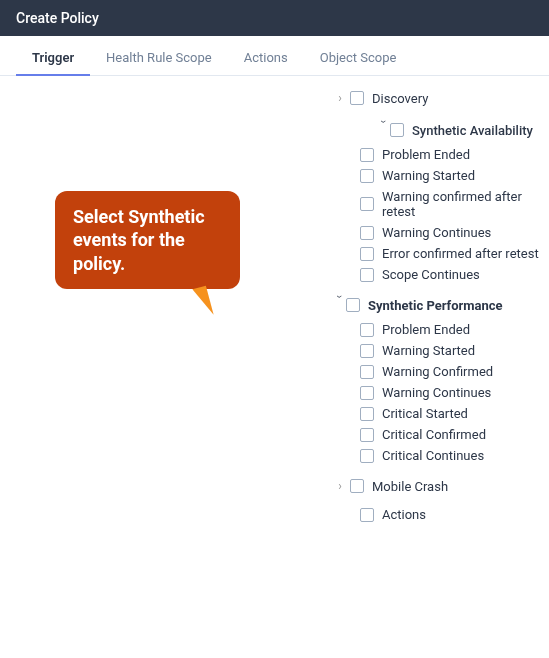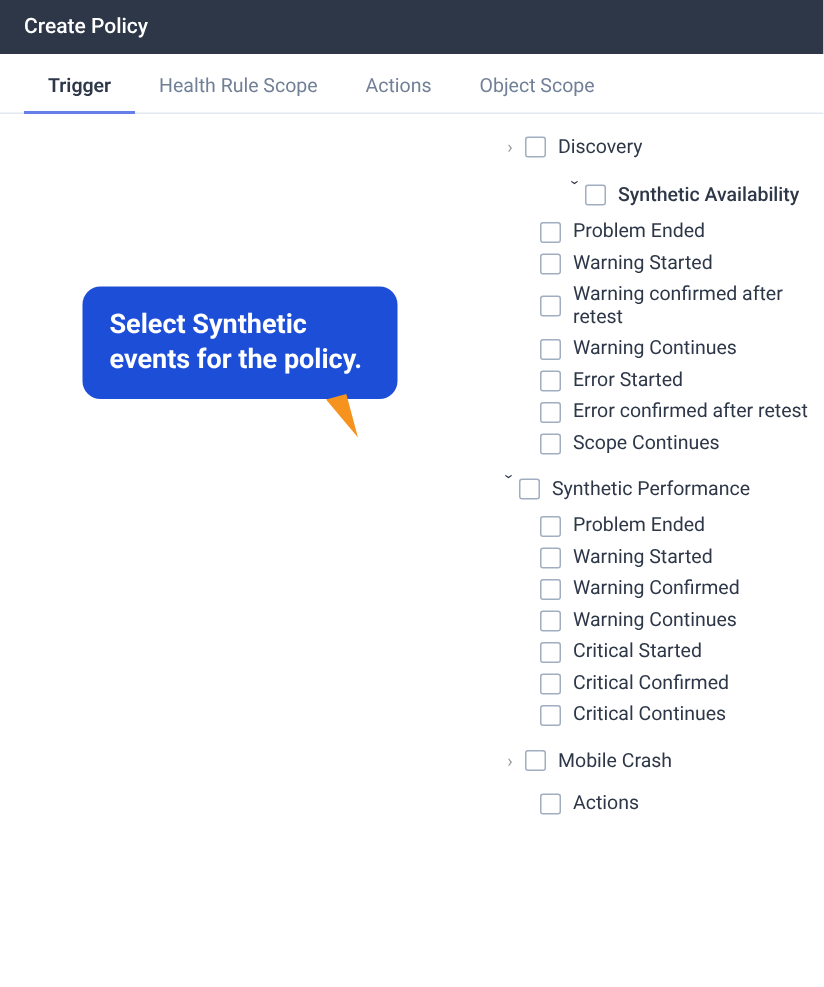--- a/index.html
+++ b/index.html
@@ -79,28 +79,28 @@
     }
 
     
     .tooltip-container {
       position: absolute;
       left: 55px;
       top: 115px;
       z-index: 10;
     }
     .tooltip-bubble {
-      background: #1d4ed8;
+      background: #c2410c;
       color: #fff;
       border-radius: 12px;
       padding: 14px 18px;
       font-size: 18px;
       font-weight: 700;
       line-height: 1.3;
-      width: 210px;
+      width: 185px;
       position: relative;
     }
     .tooltip-bubble::after {
       content: '';
       position: absolute;
       bottom: -28px;
       right: 30px;
       width: 0;
       height: 0;
       border-left: 14px solid transparent;
@@ -175,36 +175,32 @@
     <div class="sub-item" style="padding-left:360px;">
       <div class="checkbox"></div>
       <span class="item-label">Warning confirmed after retest</span>
     </div>
     <div class="sub-item" style="padding-left:360px;">
       <div class="checkbox"></div>
       <span class="item-label">Warning Continues</span>
     </div>
     <div class="sub-item" style="padding-left:360px;">
       <div class="checkbox"></div>
-      <span class="item-label">Error Started</span>
-    </div>
-    <div class="sub-item" style="padding-left:360px;">
-      <div class="checkbox"></div>
       <span class="item-label">Error confirmed after retest</span>
     </div>
     <div class="sub-item" style="padding-left:360px;">
       <div class="checkbox"></div>
       <span class="item-label">Scope Continues</span>
     </div>
   </div>
 
   <div class="section-row" style="padding-left:326px; margin-top:6px;">
     <div class="chevron" style="color:#2d3748; font-size:11px; transform:rotate(90deg); display:inline-block;">›</div>
     <div class="checkbox"></div>
-    <span class="item-label" style="font-weight:400;">Synthetic Performance</span>
+    <span class="item-label" style="font-weight:700;">Synthetic Performance</span>
   </div>
 
   <div>
     <div class="sub-item" style="padding-left:360px;">
       <div class="checkbox"></div>
       <span class="item-label">Problem Ended</span>
     </div>
     <div class="sub-item" style="padding-left:360px;">
       <div class="checkbox"></div>
       <span class="item-label">Warning Started</span>

